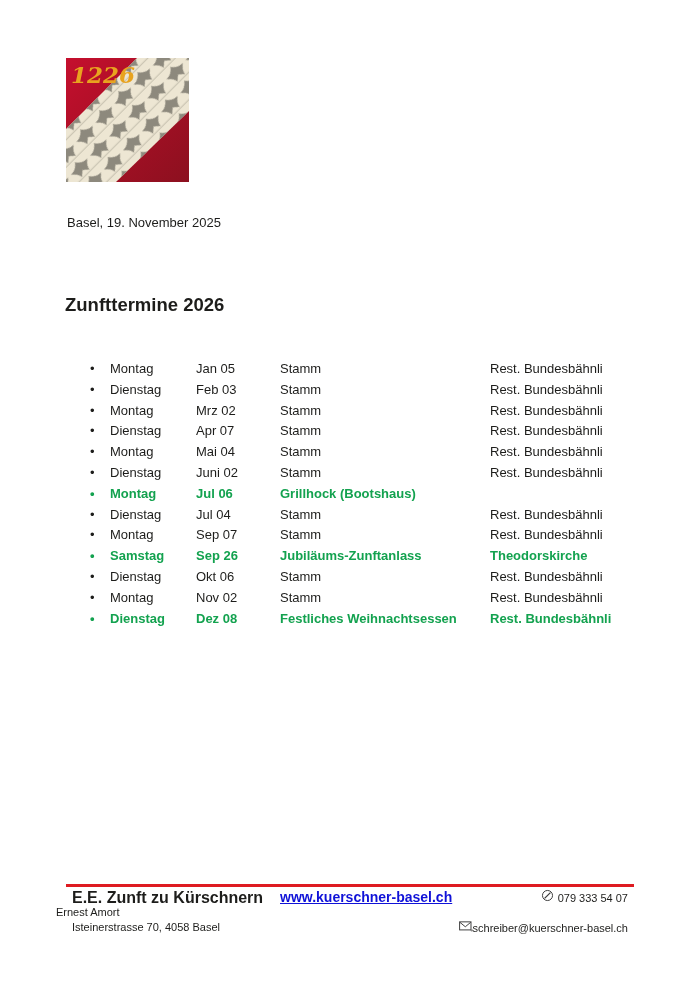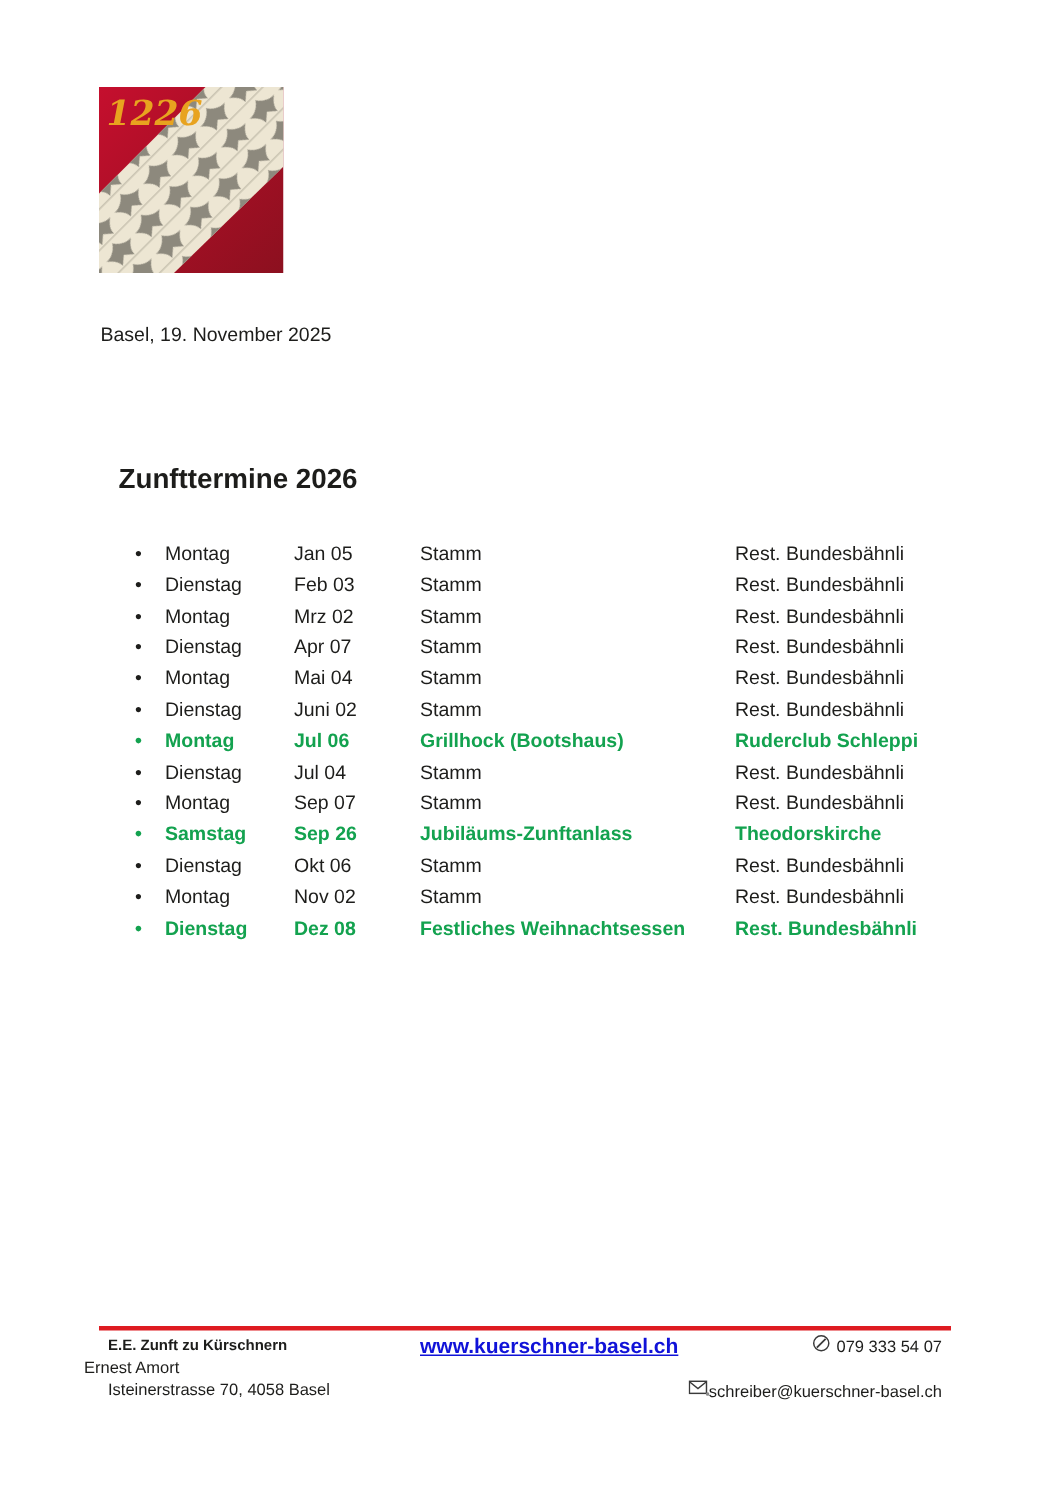--- a/index.html
+++ b/index.html
@@ -26,21 +26,21 @@
     padding-left:24px;
     height:20.8px;
     line-height:20.8px;
     font-size:13px;
     white-space:nowrap;
   }
   .row .bullet{font-size:13px;}
   .row.hl{color:var(--hl,#13A24F);font-weight:bold;}
   
   .footer-rule{position:absolute;left:66px;top:884px;width:568px;height:2.5px;background:var(--rule,#DE1B21);}
-  .f-org{position:absolute;left:72px;top:890px;font-size:10px;font-weight:bold;line-height:15px;}
+  .f-org{position:absolute;left:72px;top:890px;font-size:16px;font-weight:bold;line-height:15px;}
   .f-name{position:absolute;left:56px;top:905px;font-size:11px;line-height:15px;}
   .f-addr{position:absolute;left:72px;top:920px;font-size:11px;line-height:15px;}
   .f-link{position:absolute;left:280px;top:890px;font-size:14px;font-weight:bold;line-height:15px;
           color:var(--link,#1012D8);text-decoration:underline;cursor:pointer;}
   .f-phone{position:absolute;right:72px;top:889px;font-size:11px;line-height:16px;display:flex;align-items:center;gap:4px;}
   .f-email{position:absolute;right:72px;top:920px;font-size:11px;line-height:16px;display:flex;align-items:center;gap:0;}
   .ico{display:inline-block;vertical-align:middle;}
 </style>
 </head>
 <body>
@@ -62,21 +62,21 @@
       </defs>
       <rect x="0" y="0" width="123" height="124" fill="url(#redg)"></rect>
       <polygon points="71,0 123,0 123,53 50,124 0,124 0,71" style="fill:var(--logo-band,#EDE6D3)"></polygon>
       <polygon points="71,0 123,0 123,53 50,124 0,124 0,71" fill="url(#fur)"></polygon>
       <text x="5" y="25" font-size="23" font-family="DejaVu Serif, serif" font-weight="bold" font-style="italic" style="fill:var(--logo-gold,#E8A31F)">1226</text>
     </svg>
   </div>
 
   <div class="date-line">Basel, 19. November 2025</div>
 
-  <h1 class="doc-title" style="margin:14px">Zunfttermine 2026</h1>
+  <h1 class="doc-title" style="margin:0">Zunfttermine 2026</h1>
 
   <div class="events">
 
       <div class="row">
         <span class="bullet">•</span>
         <span class="day">Montag</span>
         <span class="date">Jan 05</span>
         <span class="event">Stamm</span>
         <span class="loc">Rest. Bundesbähnli</span>
       </div>
@@ -119,21 +119,20 @@
         <span class="date">Juni 02</span>
         <span class="event">Stamm</span>
         <span class="loc">Rest. Bundesbähnli</span>
       </div>
 
       <div class="row hl">
         <span class="bullet">•</span>
         <span class="day">Montag</span>
         <span class="date">Jul 06</span>
         <span class="event">Grillhock (Bootshaus)</span>
-        <span class="loc">Ruderclub Schleppi</span>
       </div>
 
       <div class="row">
         <span class="bullet">•</span>
         <span class="day">Dienstag</span>
         <span class="date">Jul 04</span>
         <span class="event">Stamm</span>
         <span class="loc">Rest. Bundesbähnli</span>
       </div>
 

